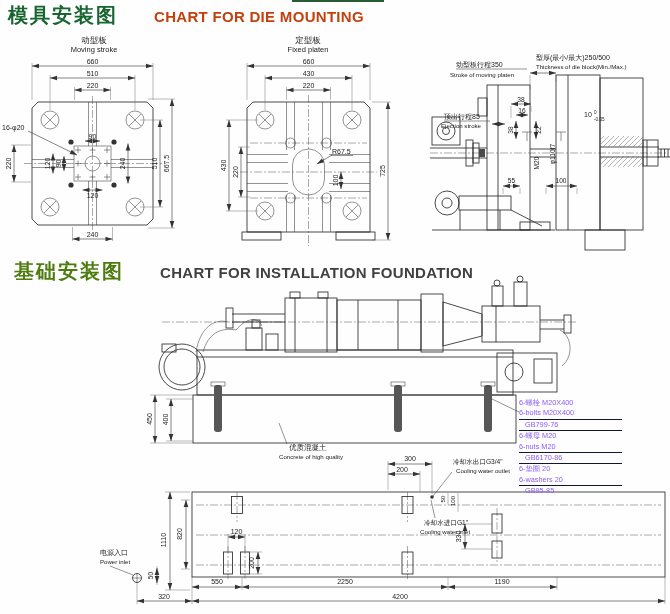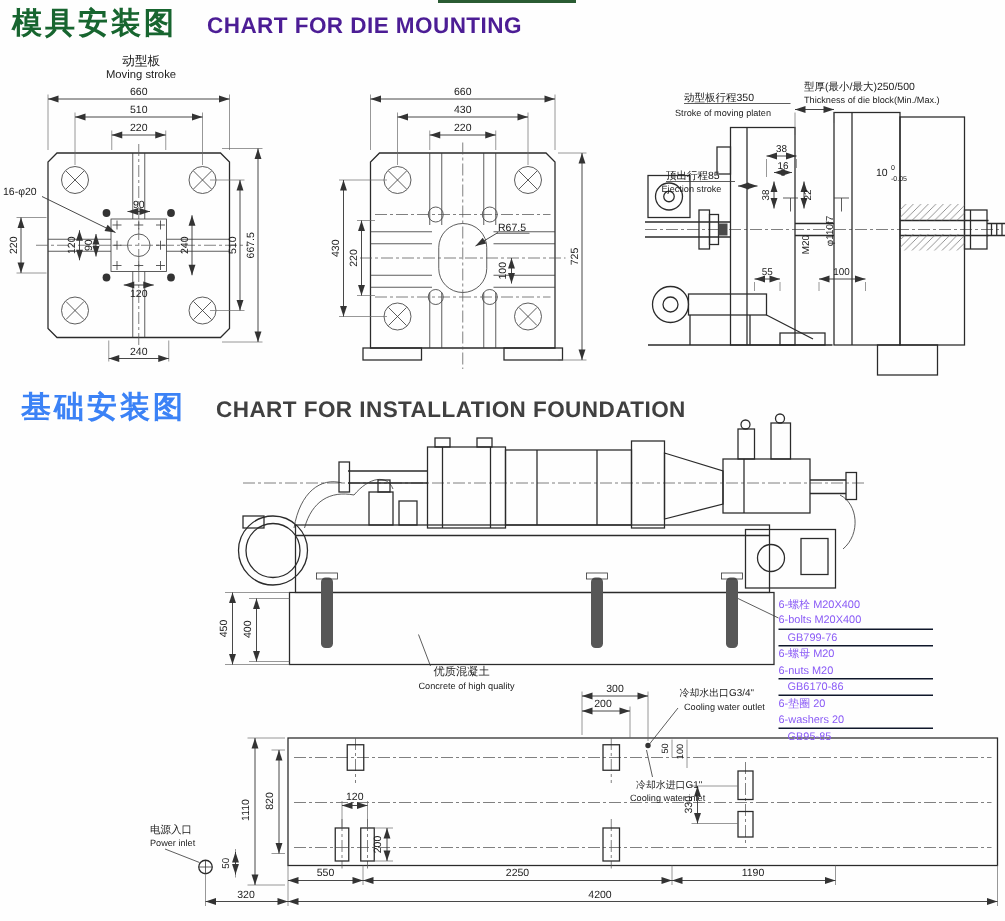--- a/index.html
+++ b/index.html
@@ -1,19 +1,19 @@
 <!DOCTYPE html>
 <html><head>
 <meta charset="utf-8">
 <style>
   html,body{margin:0;padding:0;background:#ffffff;}
   .page{position:relative;width:670px;height:614px;background:#fefefe;overflow:hidden;
         font-family:"Liberation Sans","DejaVu Sans",sans-serif;}
   .topstrip{position:absolute;left:292px;top:0;width:92px;height:2px;background:#2a5c33;}
-  .title{position:absolute;display:flex;align-items:baseline;gap:20px;font-weight:bold;white-space:nowrap;}
+  .title{position:absolute;display:flex;align-items:baseline;gap:36px;font-weight:bold;white-space:nowrap;}
   .title .zh{font-size:20px;letter-spacing:2px;}
   .title .en{font-size:15px;letter-spacing:.3px;}
   .plabel{position:absolute;width:90px;text-align:center;line-height:1.15;color:#1b1b1b;}
   .plabel .z{display:block;font-size:8.5px;}
   .plabel .e{display:block;font-size:7.5px;}
   .parts{position:absolute;left:519px;top:398px;width:103px;color:#8b5cf6;}
   .pl{font-size:7.3px;line-height:10.4px;white-space:nowrap;}
   .u{border-bottom:1px solid #0f172a;}
   .std{padding-left:6px;}
   svg{position:absolute;left:0;top:0;}
@@ -333,30 +333,34 @@
     <text class="t7" x="217" y="584" text-anchor="middle">550</text>
     <text class="t7" x="345" y="584" text-anchor="middle">2250</text>
     <text class="t7" x="502" y="584" text-anchor="middle">1190</text>
     <text class="t7" x="164" y="598.5" text-anchor="middle">320</text>
     <text class="t7" x="400" y="598.5" text-anchor="middle">4200</text>
   </g>
 </svg>
 
 <div class="title" style="left:8px;top:2px">
   <span class="zh" style="color: rgb(23, 101, 47);">模具安装图</span>
-  <span class="en" style="color: #4c1d95;">CHART FOR DIE MOUNTING</span>
+  <span class="en" style="color: #c2410c;">CHART FOR DIE MOUNTING</span>
 </div>
 <div class="title" style="left:14px;top:258px">
-  <span class="zh" style="color: #3b82f6; font-family: Liberation Serif, serif;">基础安装图</span>
+  <span class="zh" style="color: #4d7c0f; font-family: Liberation Serif, serif;">基础安装图</span>
   <span class="en" style="color: #404040;">CHART FOR INSTALLATION FOUNDATION</span>
 </div>
 
 <div class="plabel" style="left:49px;top:36px">
   <span class="z">动型板</span>
   <span class="e">Moving stroke</span>
+</div>
+<div class="plabel" style="left:263px;top:36px">
+  <span class="z">定型板</span>
+  <span class="e">Fixed platen</span>
 </div>
 
 <div class="parts">
   <div class="pl">6-螺栓 M20X400</div>
   <div class="pl u">6-bolts M20X400</div>
   <div class="pl std u">GB799-76</div>
   <div class="pl">6-螺母 M20</div>
   <div class="pl u">6-nuts M20</div>
   <div class="pl std u">GB6170-86</div>
   <div class="pl">6-垫圈 20</div>

